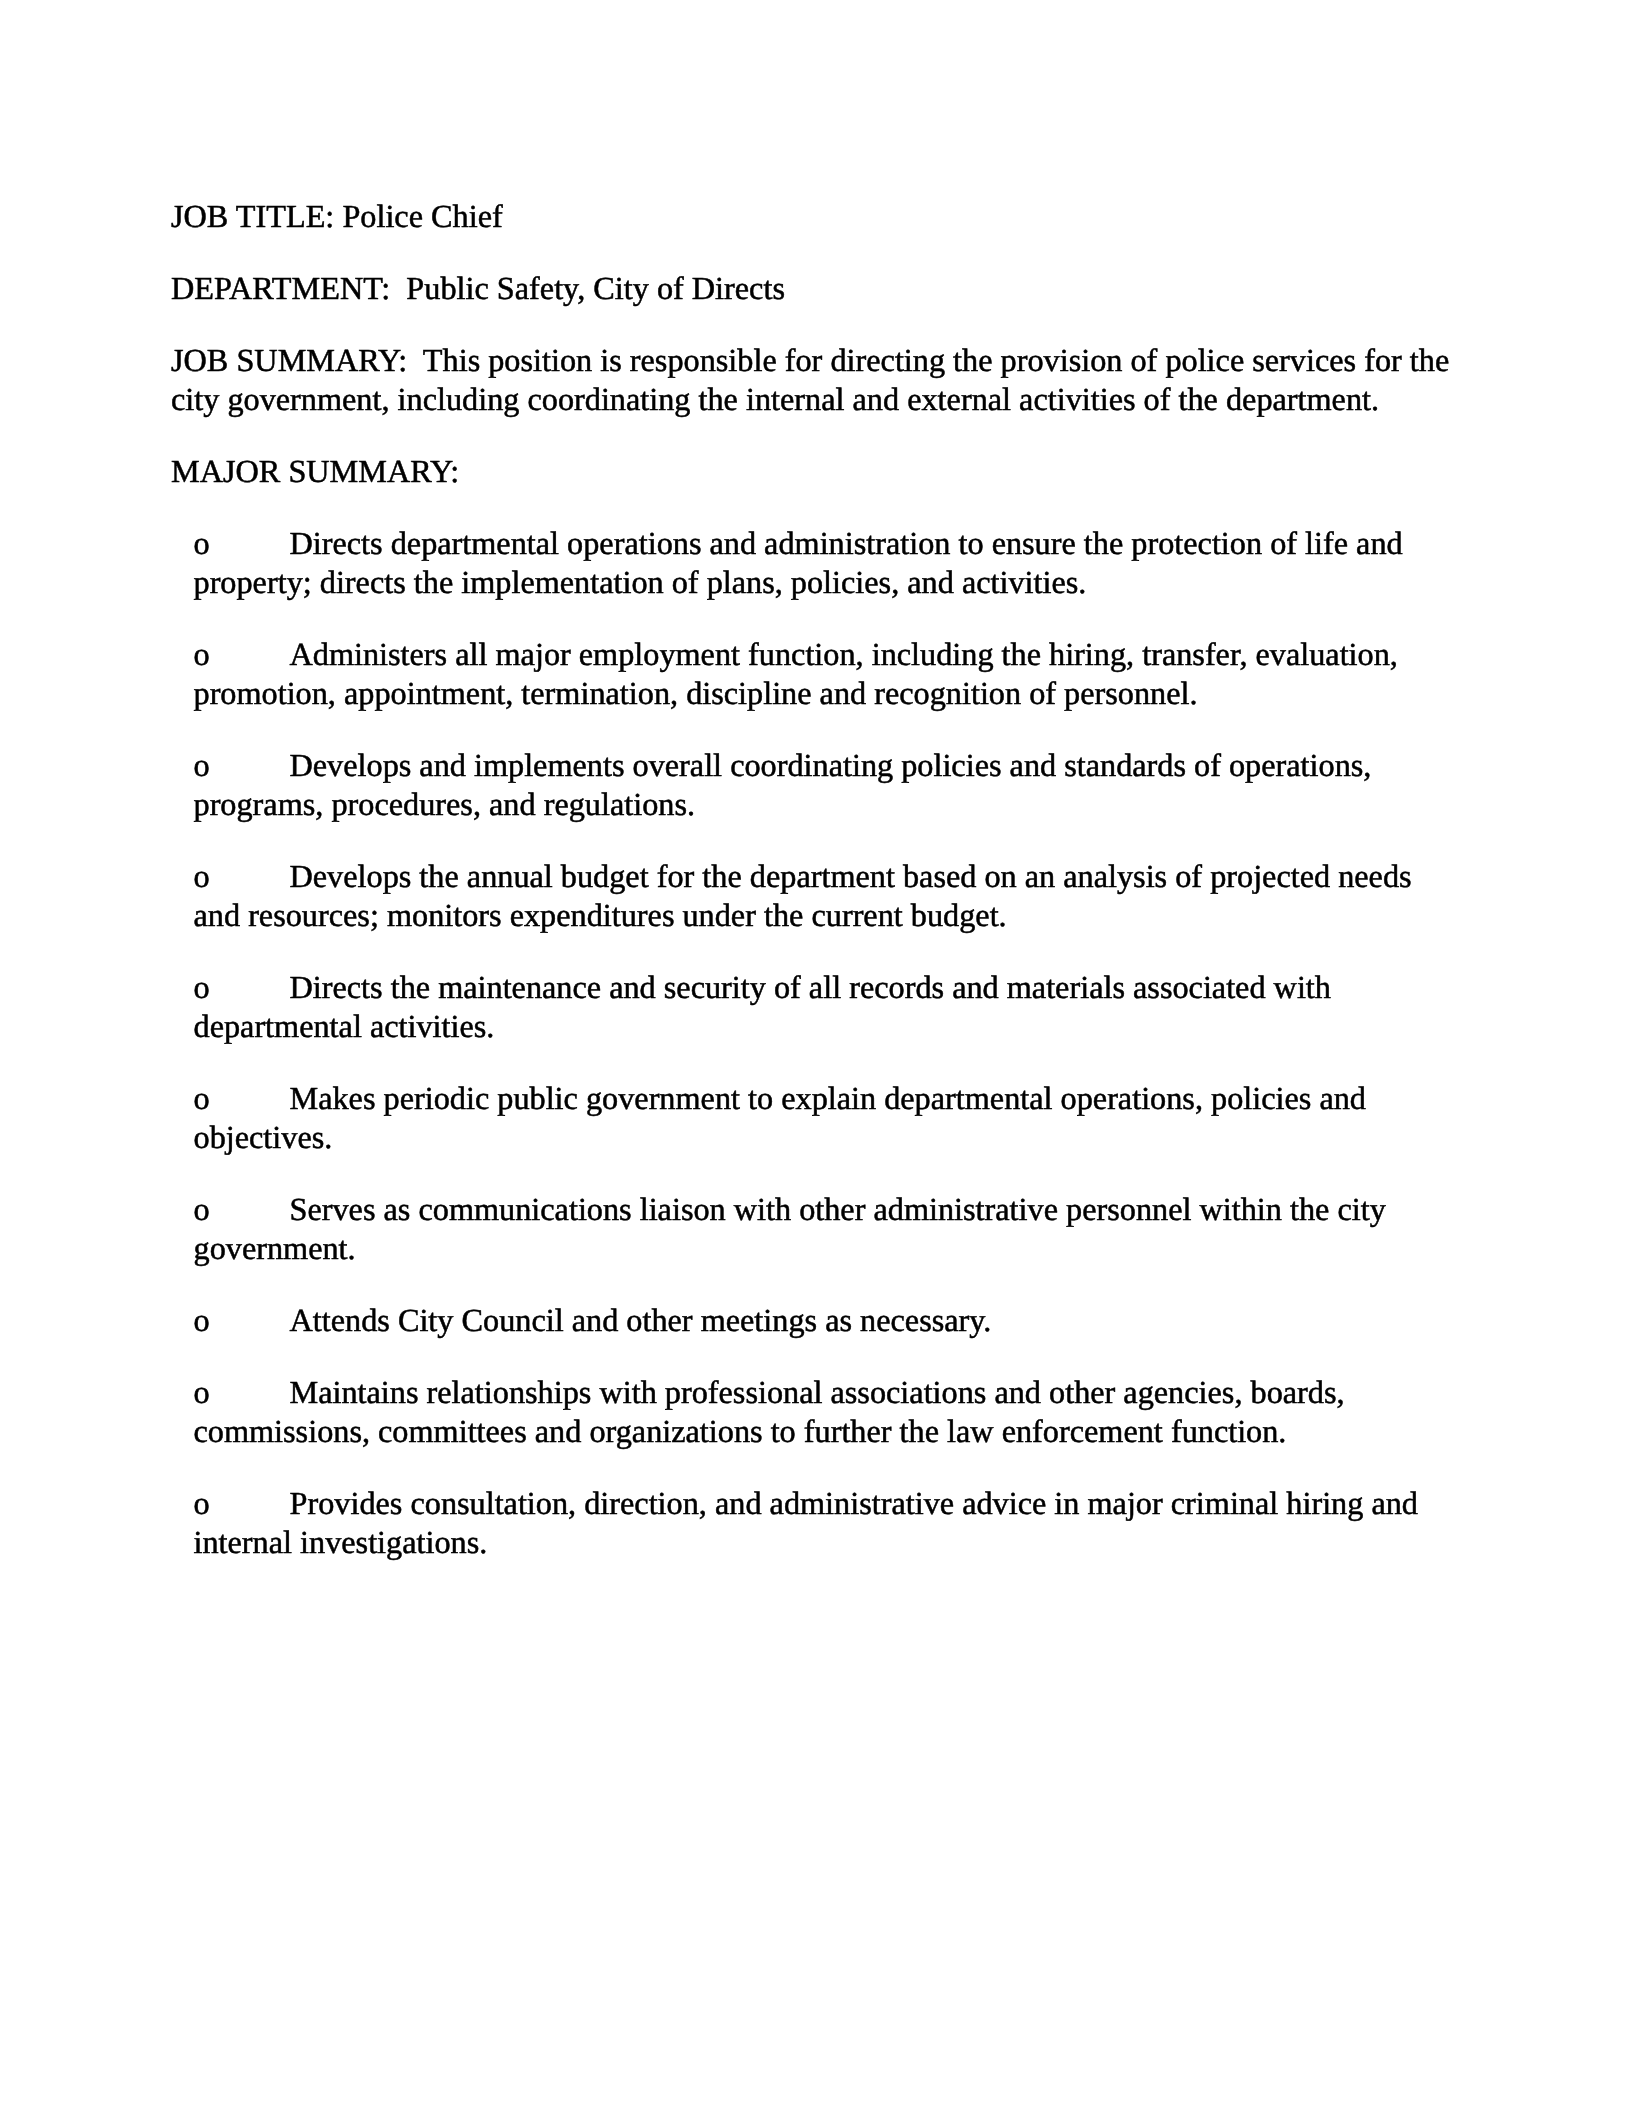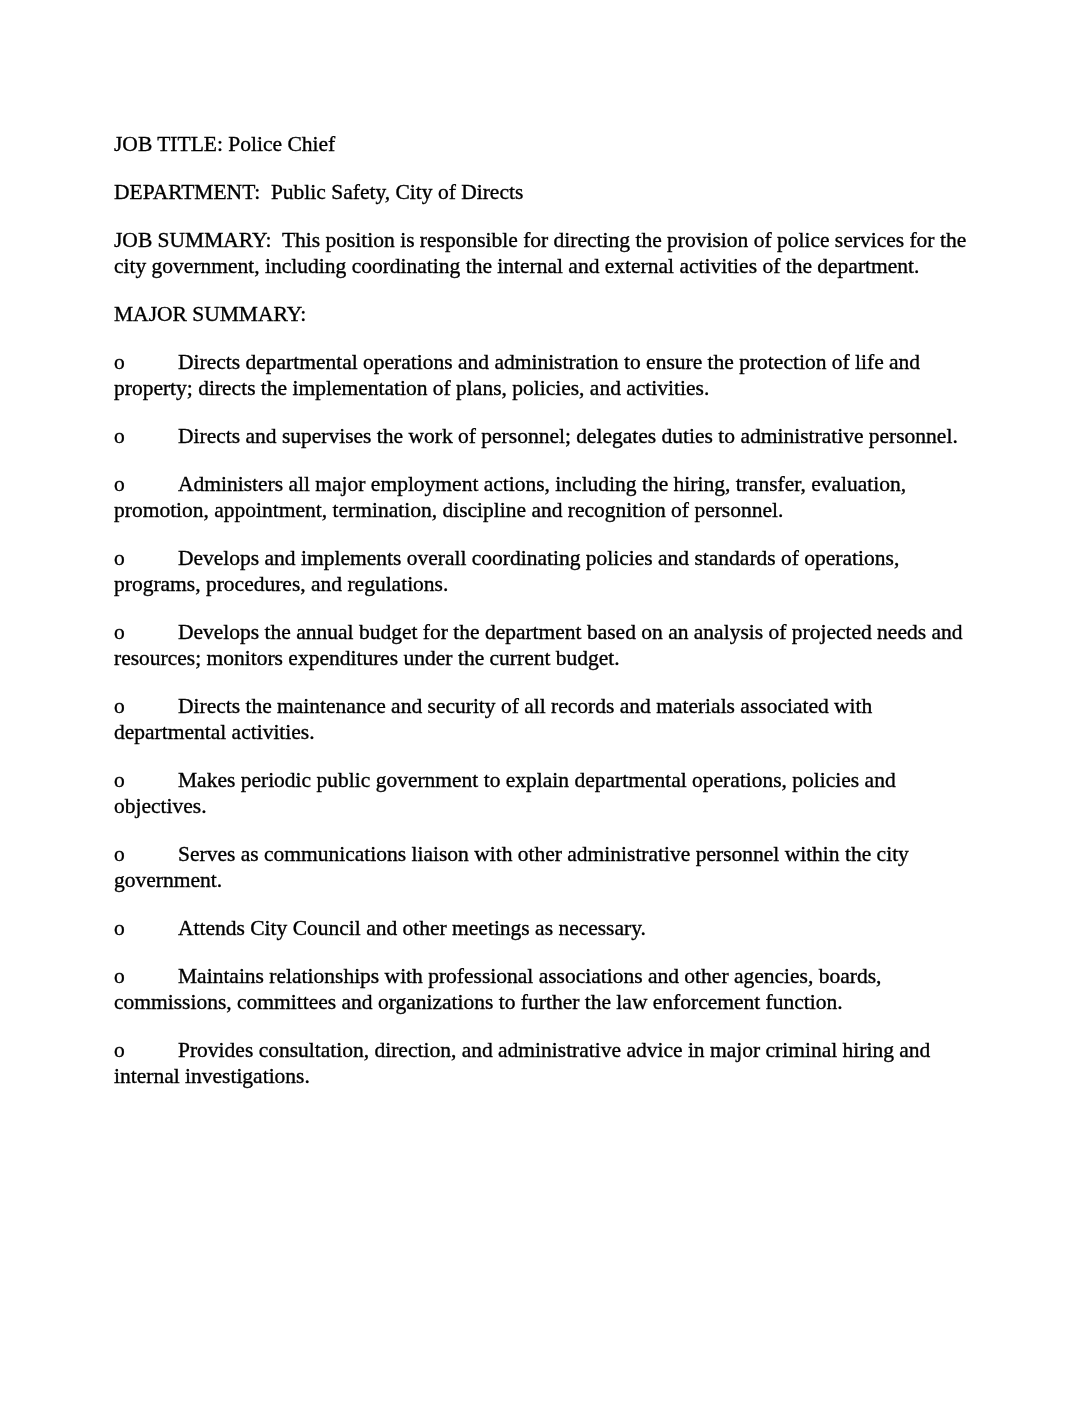--- a/index.html
+++ b/index.html
@@ -23,21 +23,21 @@
     position: absolute;
     left: 114px;
     top: 131px;
     width: 862px;
   }
   .para {
     margin: 0 0 22px 0;
     white-space: pre-wrap;
   }
   .duty {
-    margin: 0 0 22px 0;
+    margin: 0 0 22px 15px;
     white-space: pre-wrap;
   }
   .bullet {
     display: inline-block;
     width: 64px;
     white-space: normal;
   }
 </style>
 </head>
 <body>
@@ -48,23 +48,22 @@
     <p class="para">JOB TITLE: Police Chief</p>
 
     <p class="para">DEPARTMENT:  Public Safety, City of Directs</p>
 
     <p class="para">JOB SUMMARY:  This position is responsible for directing the provision of police services for the city government, including coordinating the internal and external activities of the department.</p>
 
     <p class="para">MAJOR SUMMARY:</p>
 
     <p class="duty"><span class="bullet">o</span><span>Directs departmental operations and administration to ensure the protection of life and property; directs the implementation of plans, policies, and activities.</span></p>
 
-    <p class="duty"><span class="bullet">o</span><span>Directs and supervises the work of personnel; delegates duties to administrative personnel.</span></p>
 
-    <p class="duty"><span class="bullet">o</span><span>Administers all major employment actions, including the hiring, transfer, evaluation, promotion, appointment, termination, discipline and recognition of personnel.</span></p>
+    <p class="duty"><span class="bullet">o</span><span>Administers all major employment function, including the hiring, transfer, evaluation, promotion, appointment, termination, discipline and recognition of personnel.</span></p>
 
 
     <p class="duty"><span class="bullet">o</span><span>Develops and implements overall coordinating policies and standards of operations, programs, procedures, and regulations.</span></p>
 
 
     <p class="duty"><span class="bullet">o</span><span>Develops the annual budget for the department based on an analysis of projected needs and resources; monitors expenditures under the current budget.</span></p>
 
     <p class="duty"><span class="bullet">o</span><span>Directs the maintenance and security of all records and materials associated with departmental activities.</span></p>
 
     <p class="duty"><span class="bullet">o</span><span>Makes periodic public government to explain departmental operations, policies and objectives.</span></p>

